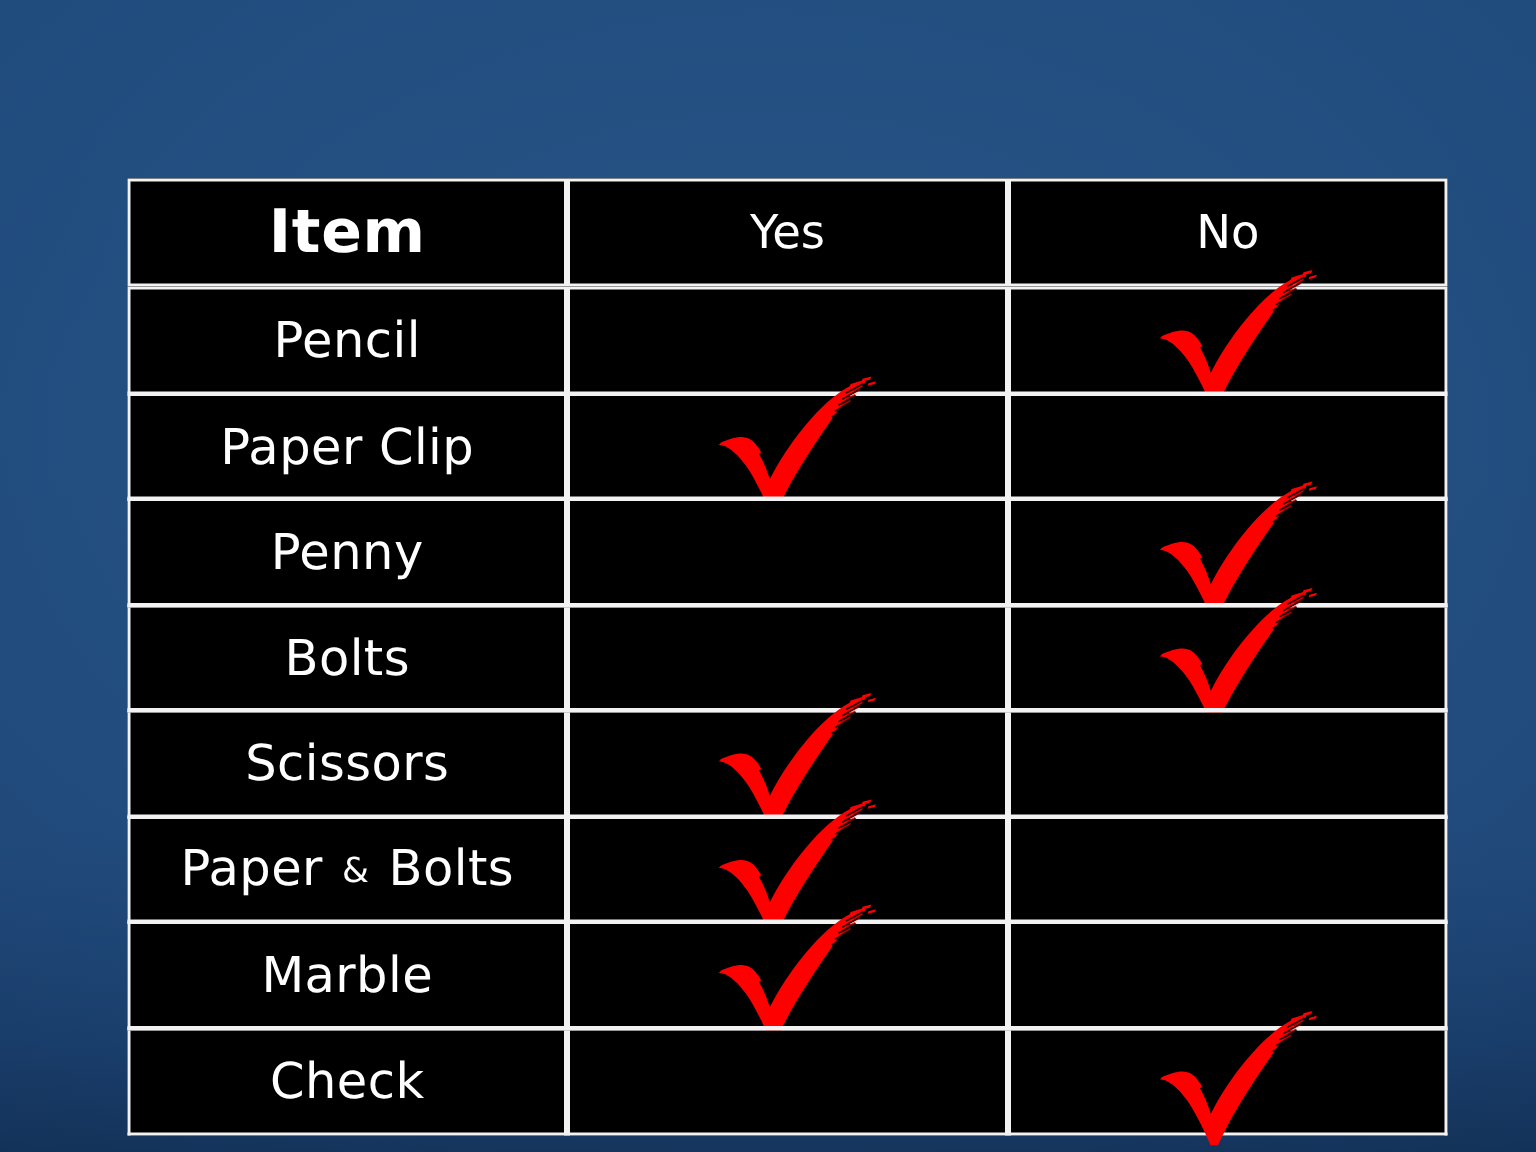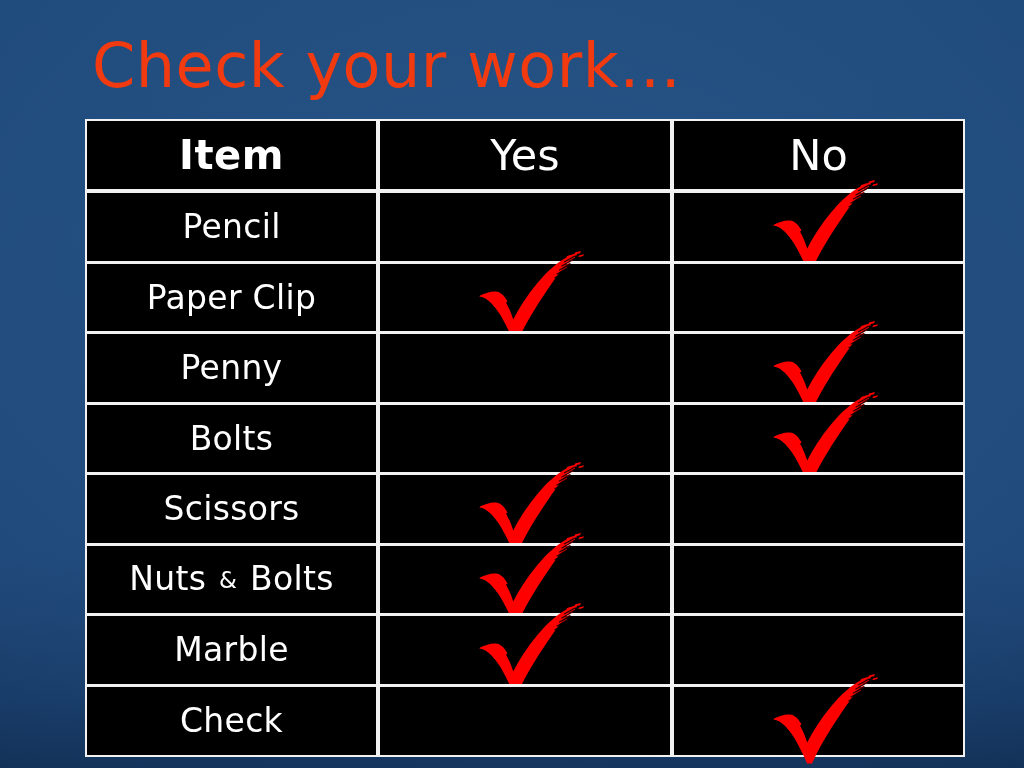--- a/index.html
+++ b/index.html
@@ -92,21 +92,21 @@
     font-family: "DejaVu Sans", sans-serif;
     font-size: 40px;
     font-weight: bold;
     color: #ffffff;
     text-align: center;
     line-height: 66px;
     letter-spacing: 0.5px;
   }
   .hdr-yn {
     font-family: "DejaVu Sans", sans-serif;
-    font-size: 43px;
+    font-size: 31px;
     font-weight: 400;
     color: #ffffff;
     text-align: center;
     line-height: 66px;
   }
 
   
   tr.body-row > td { height: 68.5px; }
   .item-label {
     font-family: "DejaVu Sans", sans-serif;
@@ -137,21 +137,20 @@
     height: 90px;
     pointer-events: none;
   }
   .check svg { display: block; width: 124px; height: 90px; overflow: visible; }
 </style>
 </head>
 <body>
 
 <div id="slide">
 
-  <div id="title">Check your work…</div>
 
   <div id="tbl-wrap">
     <table class="checklist">
       <colgroup>
         <col class="c-item">
           <col class="c-yes">
           <col class="c-no">
       </colgroup>
       <thead>
         <tr class="hdr">
@@ -401,21 +400,21 @@
       <g fill="#ff0000">
         <path d="M112,0.5 L118,-1 L117,1.2 L111.5,2.4 Z"></path>
         <path d="M116,3.5 L121,2.2 L120.2,4 L115.4,5.2 Z"></path>
       </g>
     </svg>
   </span>
 </td>
             <td class="mark-cell"></td>
           </tr>
           <tr class="body-row">
-            <td class="item-label"><span>Nuts </span><span class="amp">&amp;</span><span> Bolts</span></td>
+            <td class="item-label"><span>Paper </span><span class="amp">&amp;</span><span> Bolts</span></td>
             <td class="mark-cell">
   <span class="check">
     <svg viewBox="0 0 124 90" xmlns="http://www.w3.org/2000/svg" aria-hidden="true">
       <g fill="#ff0000">
 
         <path d="M16,44.5
                  C22,41.5 29,39.5 33.5,40.5
                  C37.5,41.4 40.5,46 43.5,51.5
                  C46.5,57 48.5,62 50.2,67.5
                  C56,56 64,43.5 74,31.5

